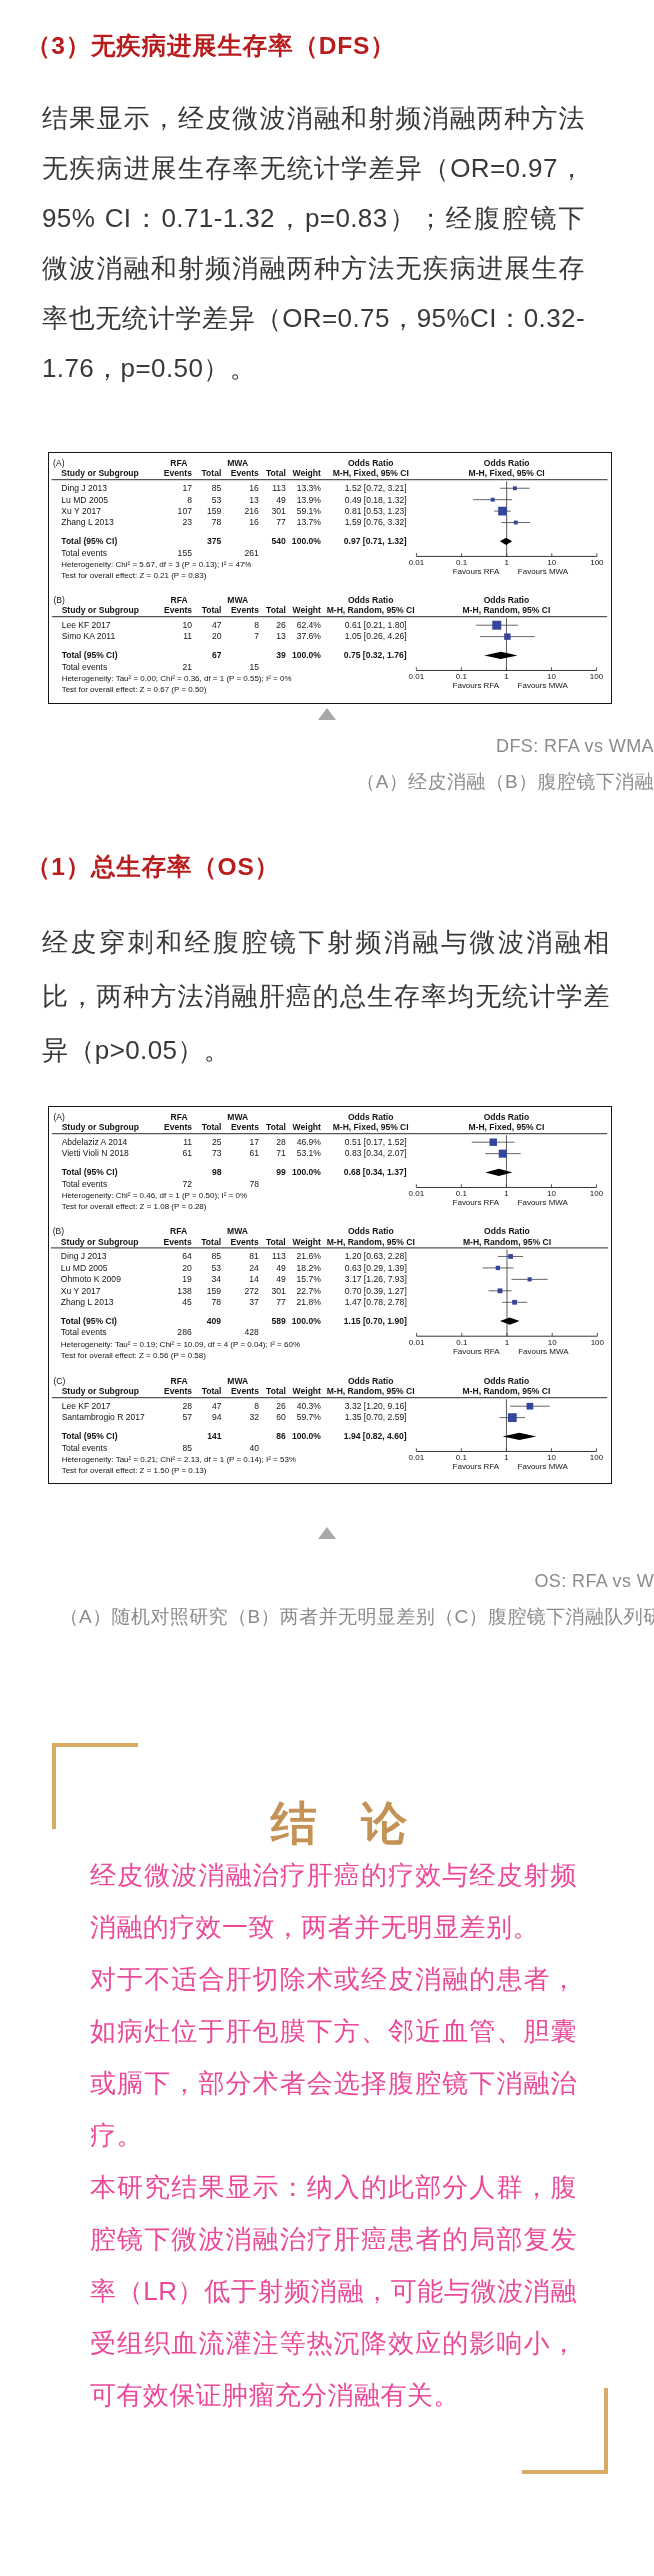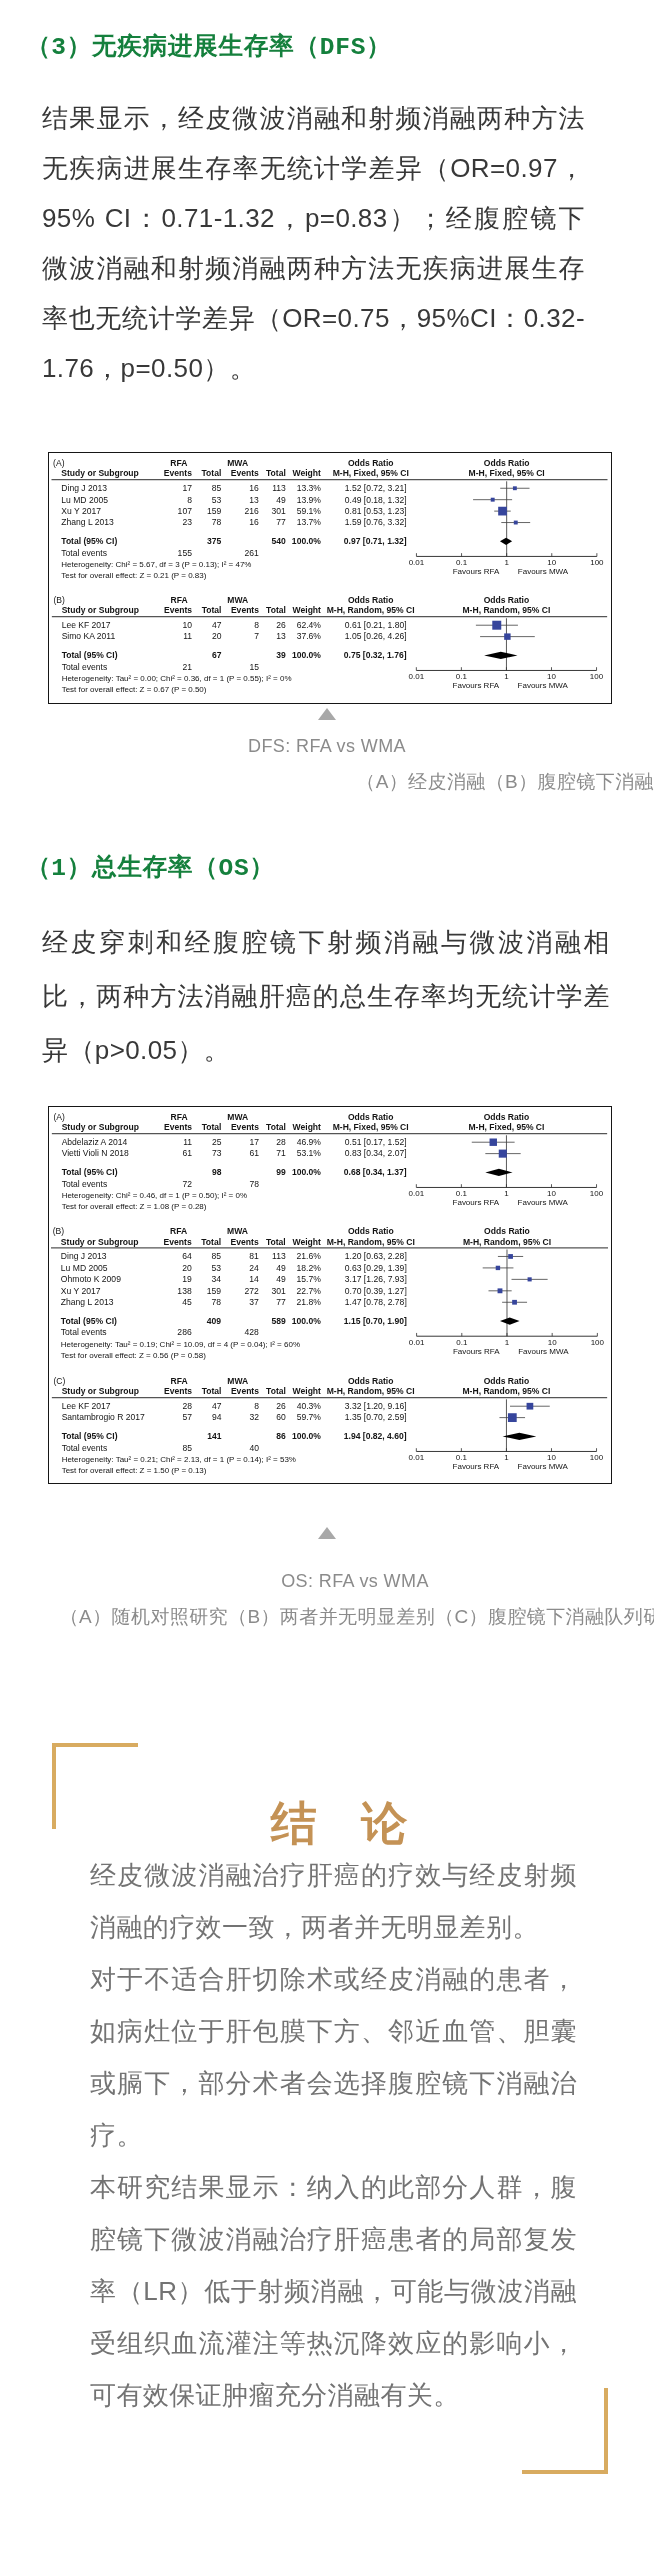--- a/index.html
+++ b/index.html
@@ -1,41 +1,41 @@
 <!DOCTYPE html>
 <html style="font-size:13px"><head>
 <meta charset="utf-8">
 <style>
   html,body{margin:0;padding:0;background:#ffffff;}
   .page{position:relative;width:654px;height:2576px;background:#ffffff;overflow:hidden;
         font-family:"Liberation Sans","DejaVu Sans",sans-serif;}
-  .sec-heading{position:absolute;left:26px;font-size:24.5px;font-weight:bold;color:#15803d;
-        letter-spacing:0.8px;margin:0;font-family:Liberation Mono, monospace;}
+  .sec-heading{position:absolute;left:26px;font-size:24.5px;font-weight:bold;color:#b91c1c;
+        letter-spacing:0.8px;margin:0;}
   .body-text{position:absolute;left:26px;margin:16px;font-size:26px;color:#383838;
         line-height:50px;letter-spacing:0.4px;text-align:justify;}
   .plot-frame{position:absolute;left:48px;width:560px;border:1.6px solid #161616;background:#fff;
         padding:3.3px 0 3.3px 1.6px;}
   .fp-panel{display:block;}
   .fp-panel + .fp-panel{margin-top:8.2px;}
   .fp-panel svg{display:block;}
   .fp-panel text{font-family:"Liberation Sans","DejaVu Sans",sans-serif;font-size:10.5px;fill:#141414;}
   .fp-panel text.b{font-weight:bold;}
   .fp-panel text.sm{font-size:9.8px;}
   .tri{position:absolute;left:318px;width:0;height:0;border-left:9.8px solid transparent;
         border-right:9.8px solid transparent;border-bottom:12.3px solid #a8a8a8;}
   .caption{position:absolute;left:0;width:654px;text-align:center;color:#8b8b8b;margin:0;}
-  .caption .cap-title{font-size:18px;letter-spacing:0.4px;}
+  .caption .cap-title{font-size:18px;letter-spacing:0.4px;text-align:right;}
   .caption .cap-sub{font-size:19px;margin-top:12.3px;letter-spacing:0.4px;text-align:right;}
   .bracket{position:absolute;width:82px;height:82px;}
   .bracket.tl{left:52px;top:1743px;border-top:4.1px solid #d8ab60;border-left:4.1px solid #d8ab60;}
   .bracket.br{left:522px;top:2388px;border-bottom:4.1px solid #d8ab60;border-right:4.1px solid #d8ab60;}
   .conc-title{position:absolute;left:0;top:1781px;width:654px;text-align:center;margin:12px;
         font-family:"Liberation Serif","DejaVu Serif",serif;font-weight:bold;font-size:46px;
         color:#c49255;letter-spacing:16.4px;padding-left:16.4px;box-sizing:border-box;}
-  .conc-text{position:absolute;left:90px;top:1849px;width:487px;color:#737373;}
+  .conc-text{position:absolute;left:90px;top:1849px;width:487px;color:#ec4899;}
   .conc-text p{margin:0;font-size:26px;line-height:52px;letter-spacing:0.4px;text-align:justify;}
 </style>
 </head>
 <body>
 
 <div class="page">
 
   <h2 class="sec-heading" style="top:29px;">（3）无疾病进展生存率（DFS）</h2>
 
   <p class="body-text" style="top:77px;width:543px;">结果显示，经皮微波消融和射频消融两种方法无疾病进展生存率无统计学差异（OR=0.97，95% CI：0.71-1.32，p=0.83）；经腹腔镜下微波消融和射频消融两种方法无疾病进展生存率也无统计学差异（OR=0.75，95%CI：0.32-1.76，p=0.50）。</p>

